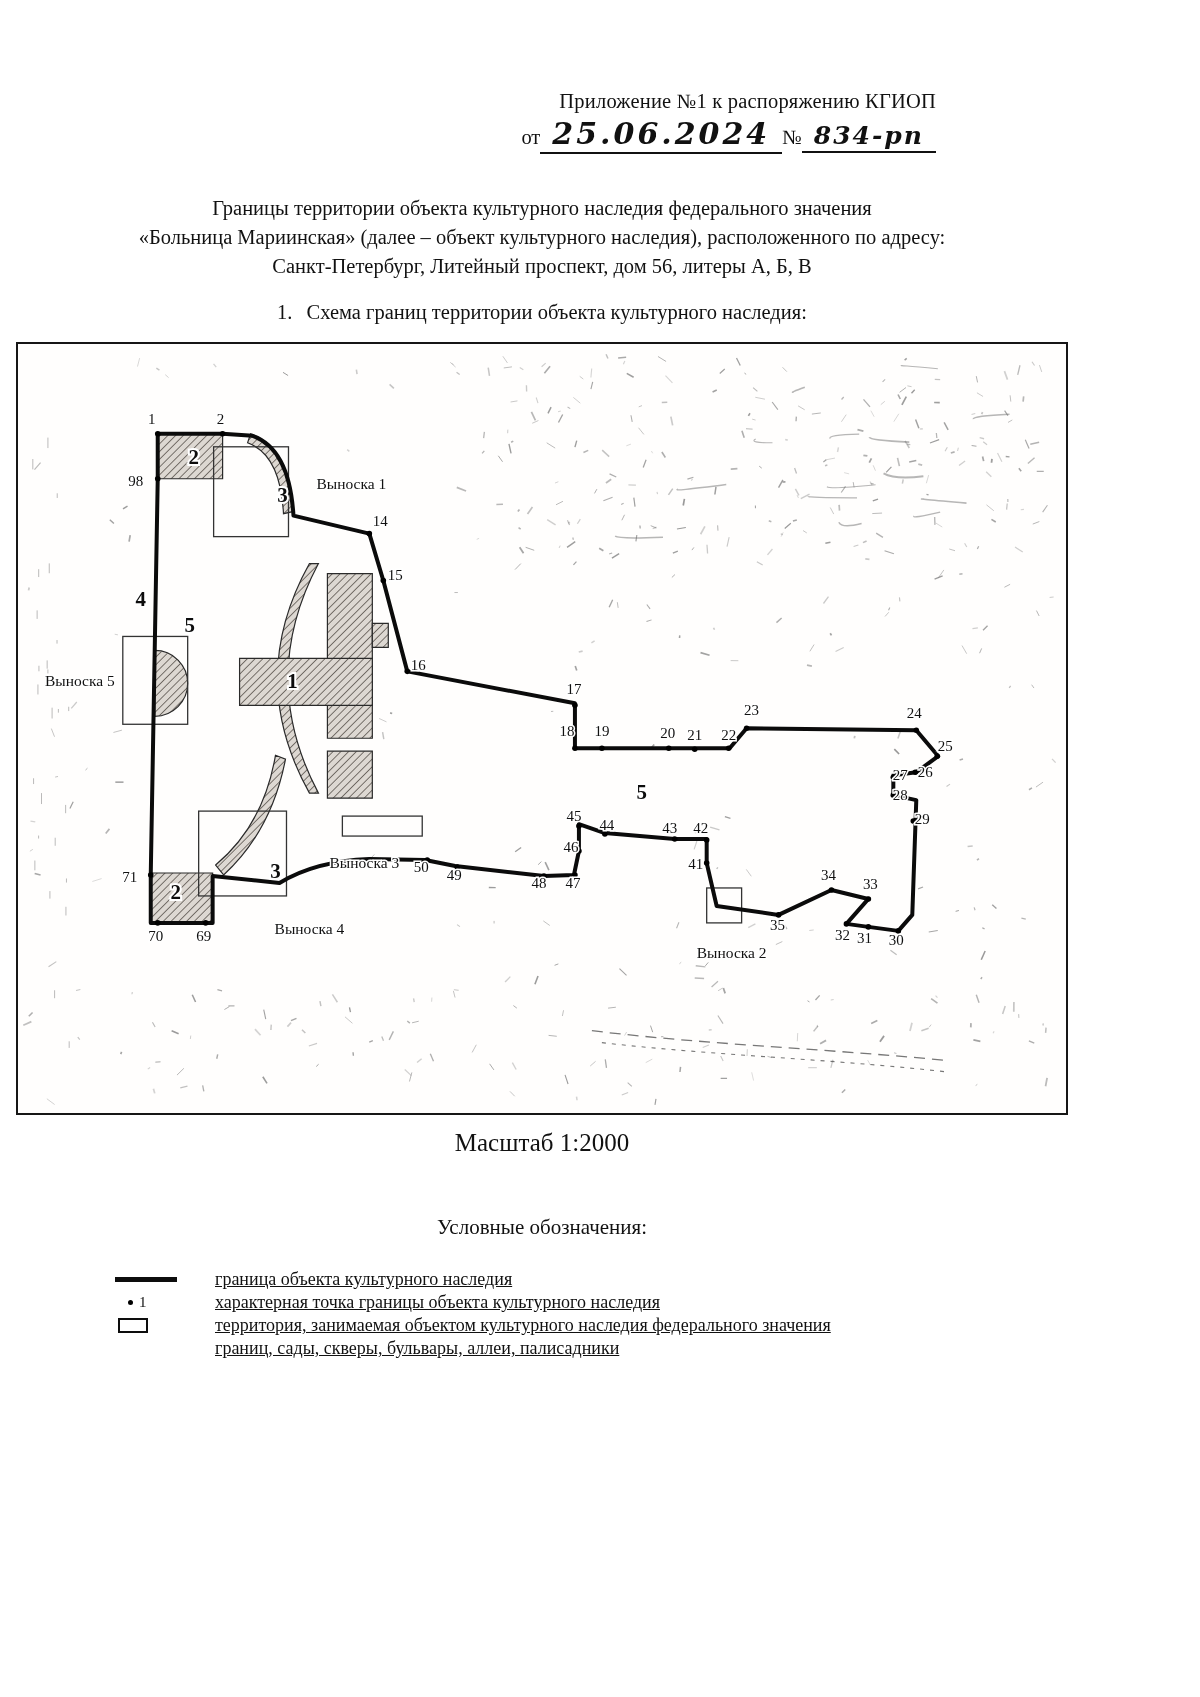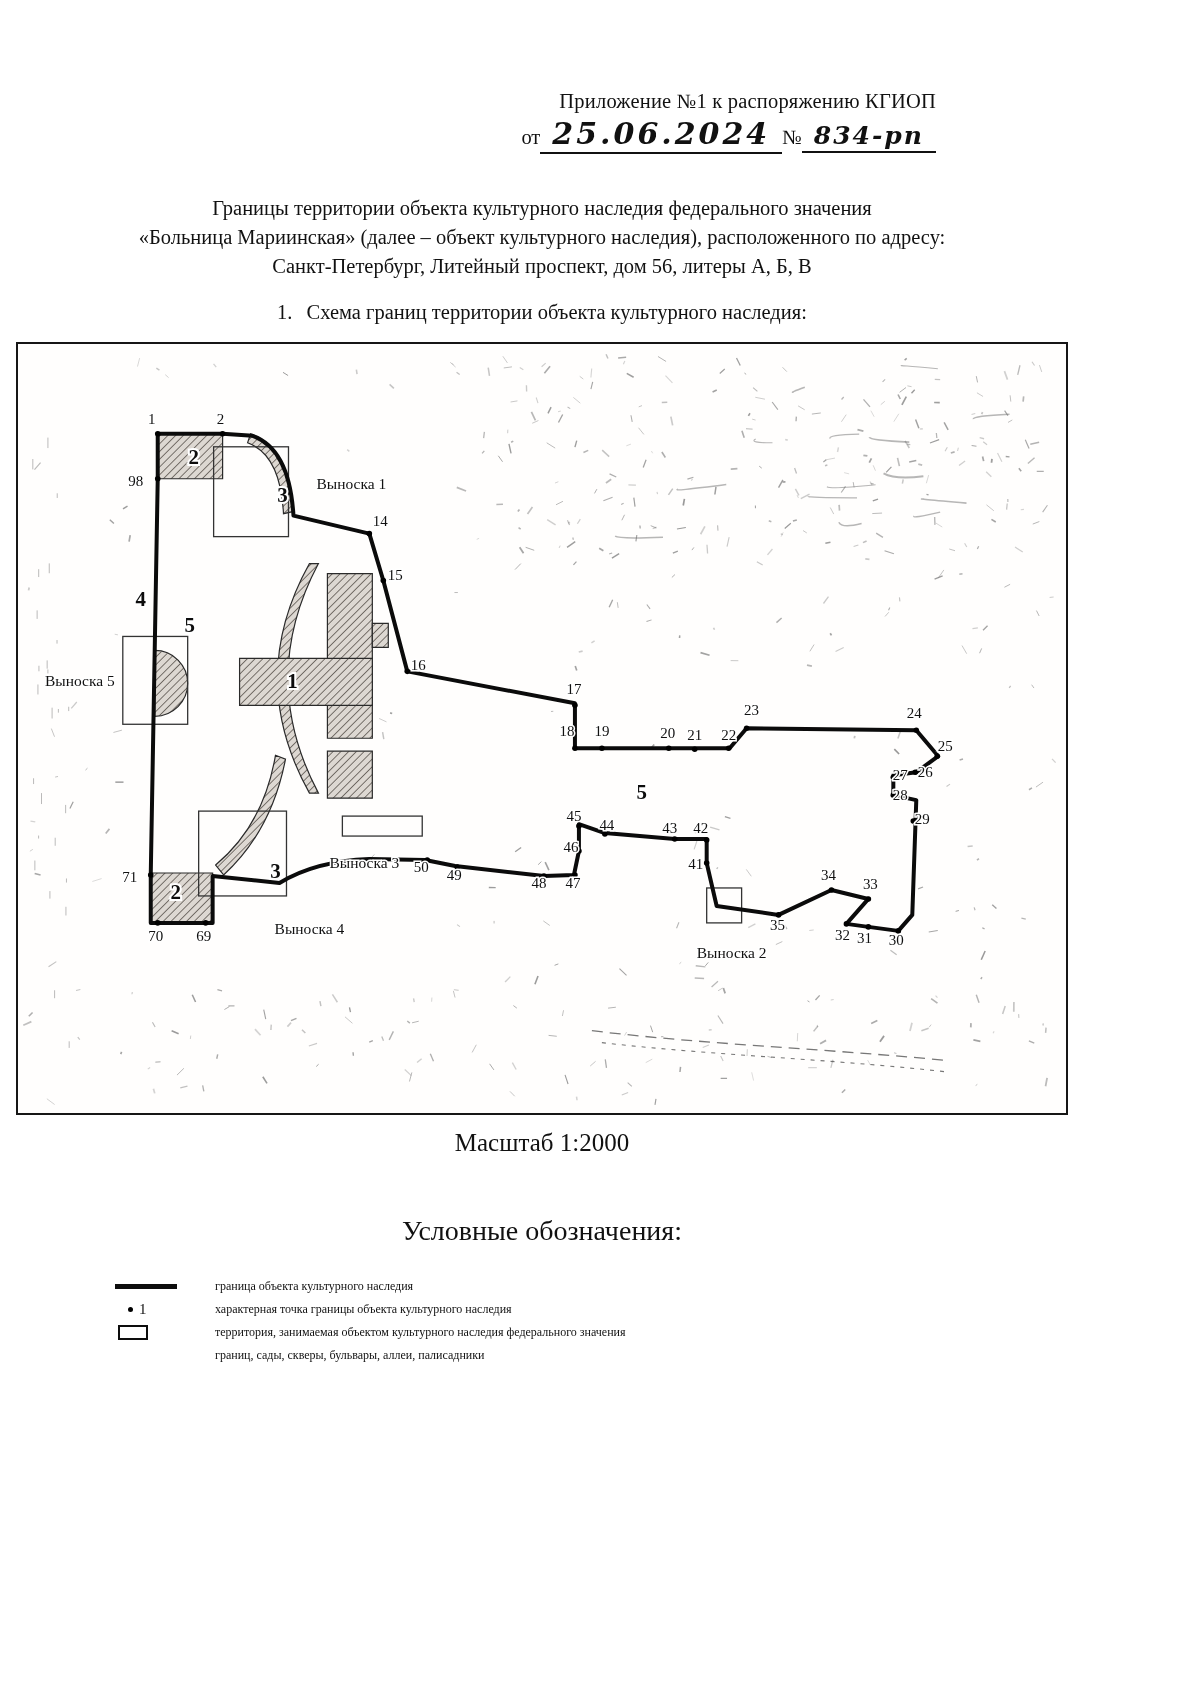--- a/index.html
+++ b/index.html
@@ -33,29 +33,29 @@
 
   
   .map-figure {
     width:1052px; margin:18px auto 0; border:2px solid #161616; background:#fffefd;
   }
   .map-figure svg { display:block; width:100%; height:auto; font-family:"Liberation Serif", serif; }
 
   .scale-label { text-align:center; margin-top:14px; font-size:25px; }
 
   
-  .legend-title { text-align:center; margin-top:58px; font-size:28px; }
+  .legend-title { text-align:center; margin-top:58px; font-size:21px; }
   .legend { margin:28px 0 0 115px; width:960px; }
   .legend-row { display:flex; align-items:center; min-height:23px; }
   .legend-sym { width:100px; flex:0 0 100px; display:flex; align-items:center; }
   .sym-line { width:62px; height:4.5px; background:#0d0d0d; }
   .sym-dot  { width:5px; height:5px; border-radius:50%; background:#000; margin-left:13px; }
   .sym-num  { font-size:15px; margin-left:6px; }
   .sym-rect { width:30px; height:15px; border:2.2px solid #0d0d0d; margin-left:3px; }
-  .legend-text { font-size:12px; line-height:1.25; }
+  .legend-text { font-size:18px; line-height:1.25;text-decoration:underline; }
 </style>
 </head>
 <body>
 
 <div class="page">
 
   <div class="appendix">
     <div class="appendix-line1">Приложение №1 к распоряжению КГИОП</div>
     <div class="appendix-line2">
       <span>от</span>

